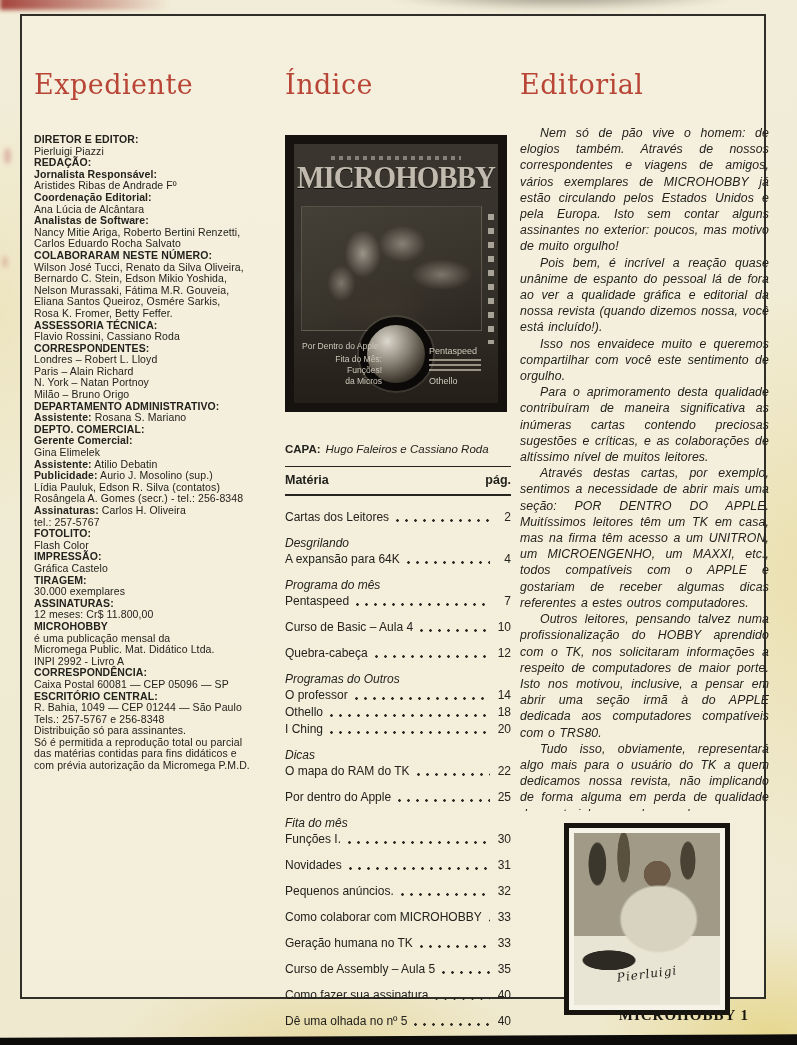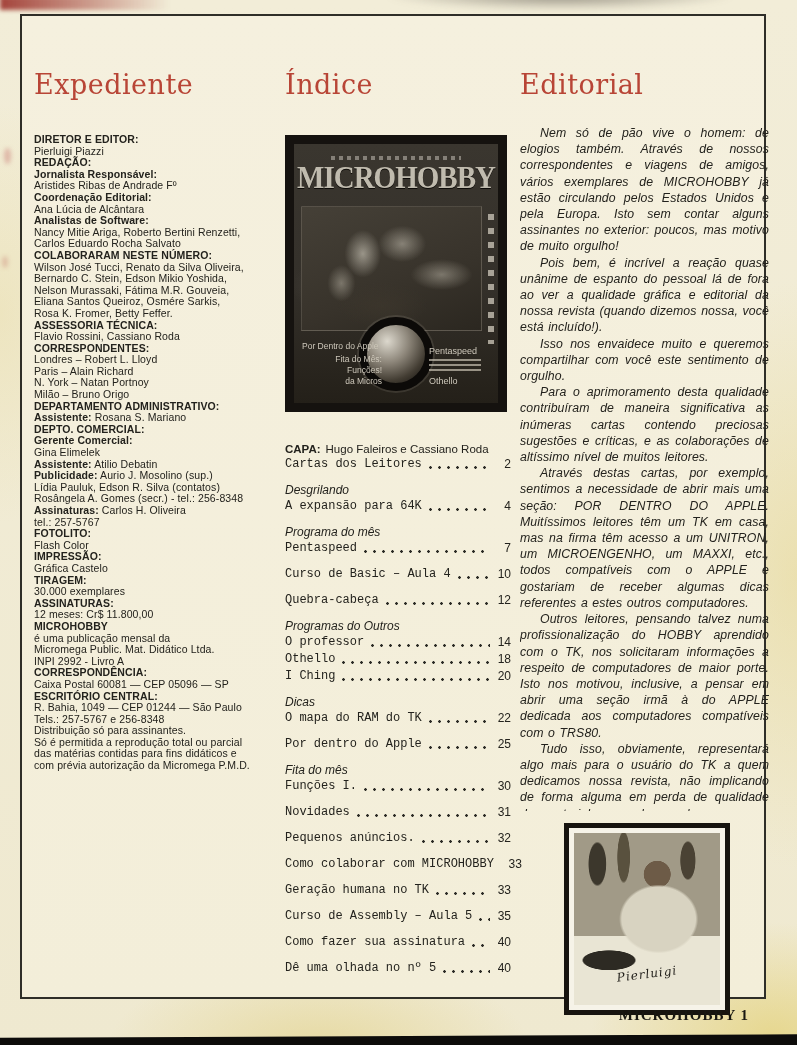--- a/index.html
+++ b/index.html
@@ -117,32 +117,32 @@
   .cover-cap-right{
     position:absolute;right:7px;bottom:16px;width:62px;
     color:#cdc7ba;font-size:9px;line-height:11px;text-align:left;
   }
   .cap-tinylines{margin:2px 0 4px;width:52px;
     background:repeating-linear-gradient(to bottom, rgba(200,193,178,.7) 0 2px, transparent 2px 5px);
     height:13px;}
 
   .capa-line{margin-top:30px;font-size:11.5px;line-height:14px;}
   .capa-line b{font-weight:bold;}
-  .capa-line span{margin-left:5px;}
+  .capa-line span{margin-left:5px;font-style:italic;}
 
   .toc-head{
     display:flex;justify-content:space-between;align-items:baseline;
     font-weight:bold;font-size:12.5px;
     border-top:1.5px solid #26251f;border-bottom:2.5px solid #26251f;
     padding:6px 0 7px;margin-top:10px;margin-bottom:13px;
   }
   .toc-group{margin-bottom:9px;}
   .toc-section{font-style:italic;font-size:12px;line-height:16px;}
   .toc-row{display:flex;align-items:flex-end;font-size:12px;line-height:17px;}
-  .toc-title{white-space:nowrap;font-family:Liberation Mono, monospace;}
+  .toc-title{white-space:nowrap;}
   .toc-dots{
     flex:1 1 0;min-width:0;height:3px;margin:0 5px 4px 7px;
     background-image:radial-gradient(circle at 1.5px 1.5px, #2b2a25 1.2px, transparent 1.5px);
     background-size:9px 3px;background-repeat:repeat-x;
   }
   .toc-page{min-width:16px;text-align:right;}
 
   
   .editorial-body{
     margin-top:26px;height:686px;overflow:hidden;
@@ -272,20 +272,24 @@
             <div class="cap-tinylines"></div>
             <div>Othello</div>
           </div>
         </div>
       </div>
 
       <div class="capa-line">
         <b>CAPA:</b><span>Hugo Faleiros e Cassiano Roda</span>
       </div>
 
+      <div class="toc-head">
+        <span>Matéria</span>
+        <span>pág.</span>
+      </div>
       <div id="toc-rows">
           <div class="toc-group">
             <div class="toc-row">
               <span class="toc-title">Cartas dos Leitores</span>
               <span class="toc-dots"></span>
               <span class="toc-page">2</span>
             </div>
           </div>
           <div class="toc-group">
             <div class="toc-section">Desgrilando</div>

